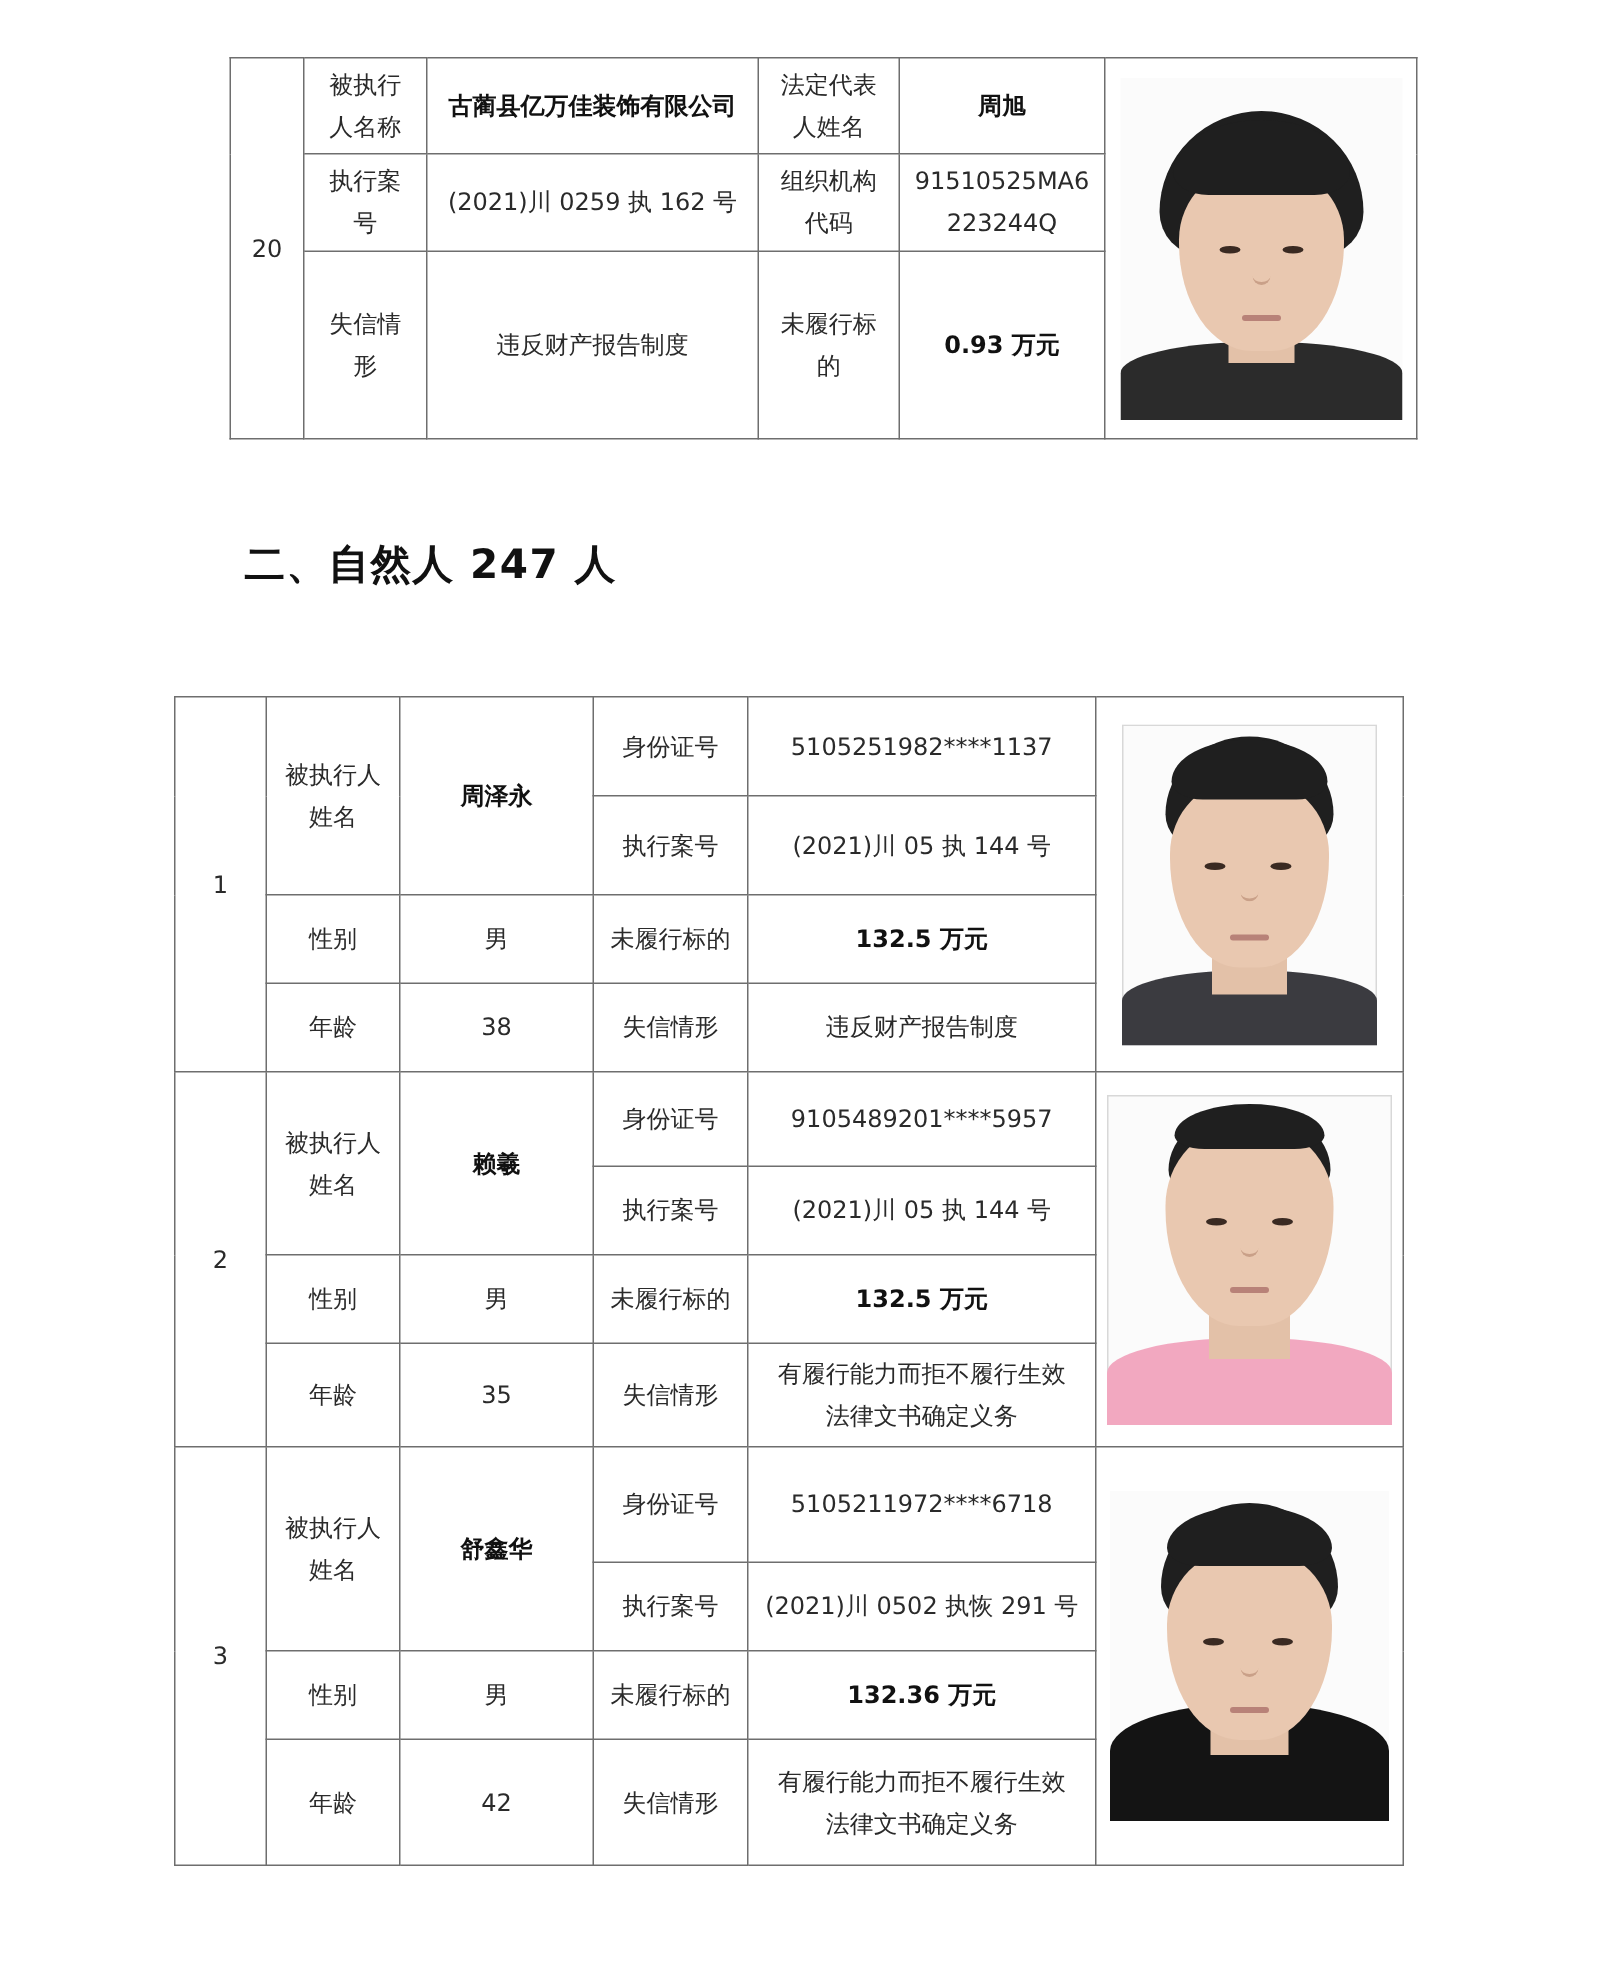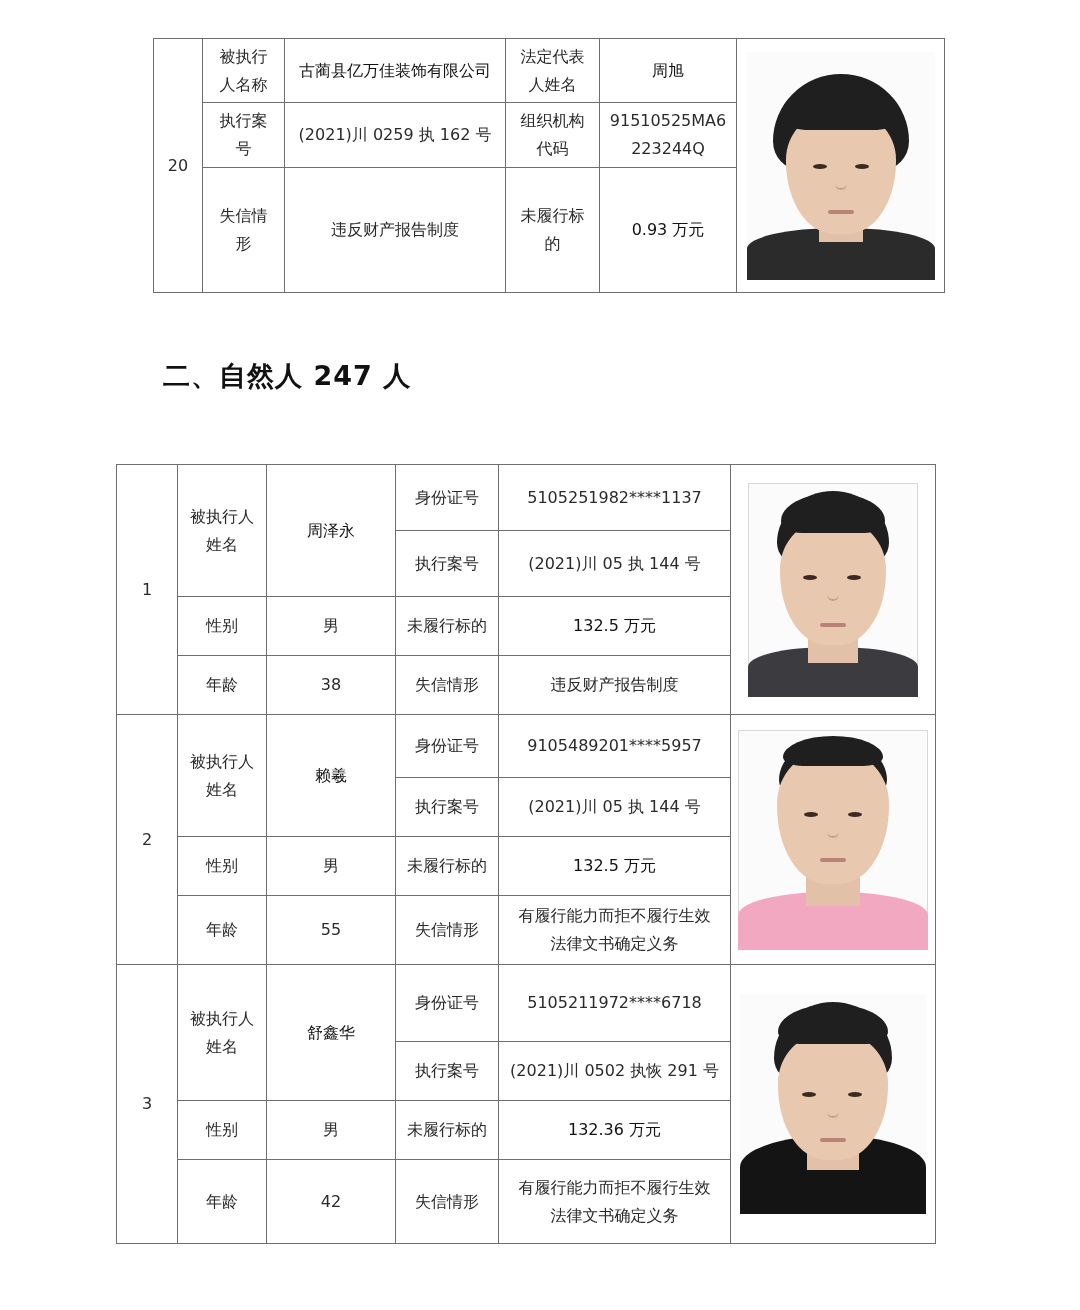--- a/index.html
+++ b/index.html
@@ -8,21 +8,21 @@
     font-family: "DejaVu Sans", "Liberation Sans", sans-serif;
     color: #222;
   }
   table { border-collapse: collapse; position: absolute; table-layout: fixed; }
   td {
     border: 1.5px solid #6e6e6e;
     text-align: center; vertical-align: middle;
     font-size: 16px; line-height: 28px; padding: 0 6px;
     color: #2a2a2a;
   }
-  td.b { font-weight: normal; color: #111; }
+  td.b { font-weight: bold; color: #111; }
   td.photo { padding: 0; }
 
   
   #company-table { left: 153px; top: 38px; width: 791px; }
   #company-table tr.r1 td { height: 63px; }
   #company-table tr.r2 td { height: 64px; }
   #company-table tr.r3 td { height: 124px; }
 
   
   .section-title {
@@ -182,21 +182,21 @@
       <td>(2021)川 05 执 144 号</td>
     </tr>
     <tr class="rc">
       <td>性别</td>
       <td>男</td>
       <td>未履行标的</td>
       <td class="b">132.5 万元</td>
     </tr>
     <tr class="rd">
       <td>年龄</td>
-      <td>55</td>
+      <td>35</td>
       <td>失信情形</td>
       <td><span>有履行能力而拒不履行生效</span><br><span>法律文书确定义务</span></td>
     </tr>
   </tbody>
 
   <tbody class="p3">
     <tr class="ra">
       <td rowspan="4">3</td>
       <td rowspan="2"><span>被执行人</span><br><span>姓名</span></td>
       <td rowspan="2" class="b">舒鑫华</td>

